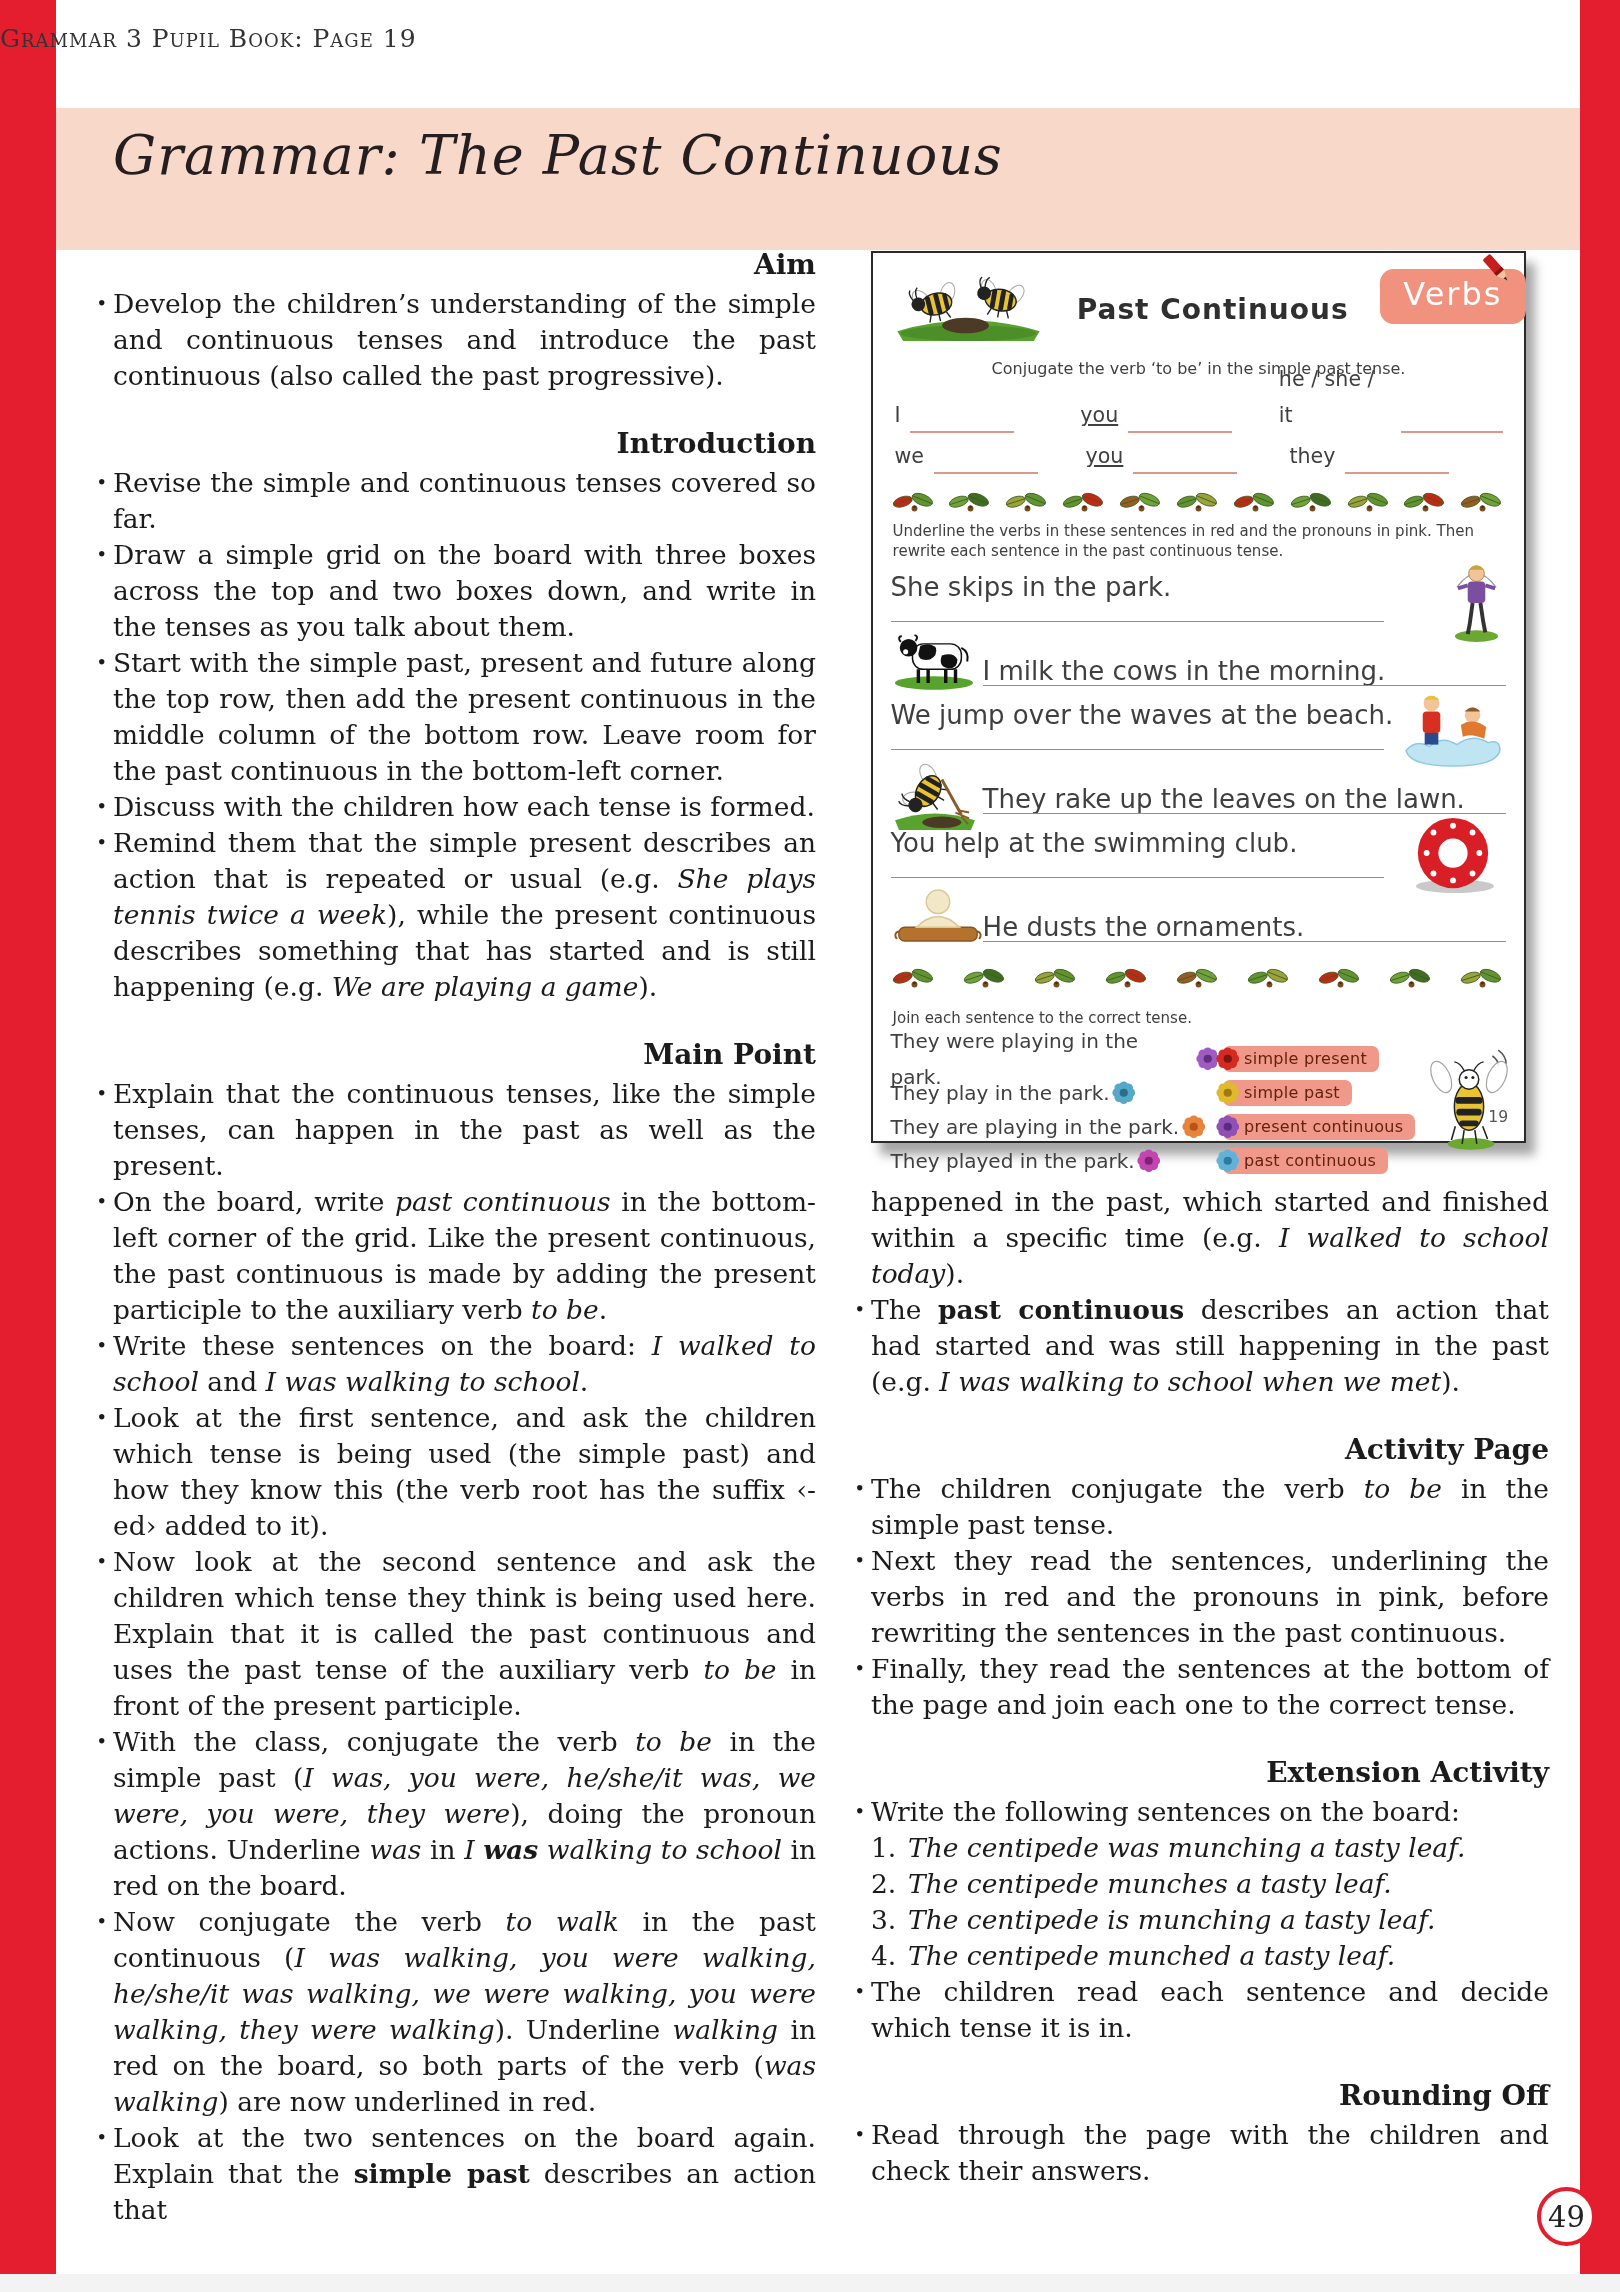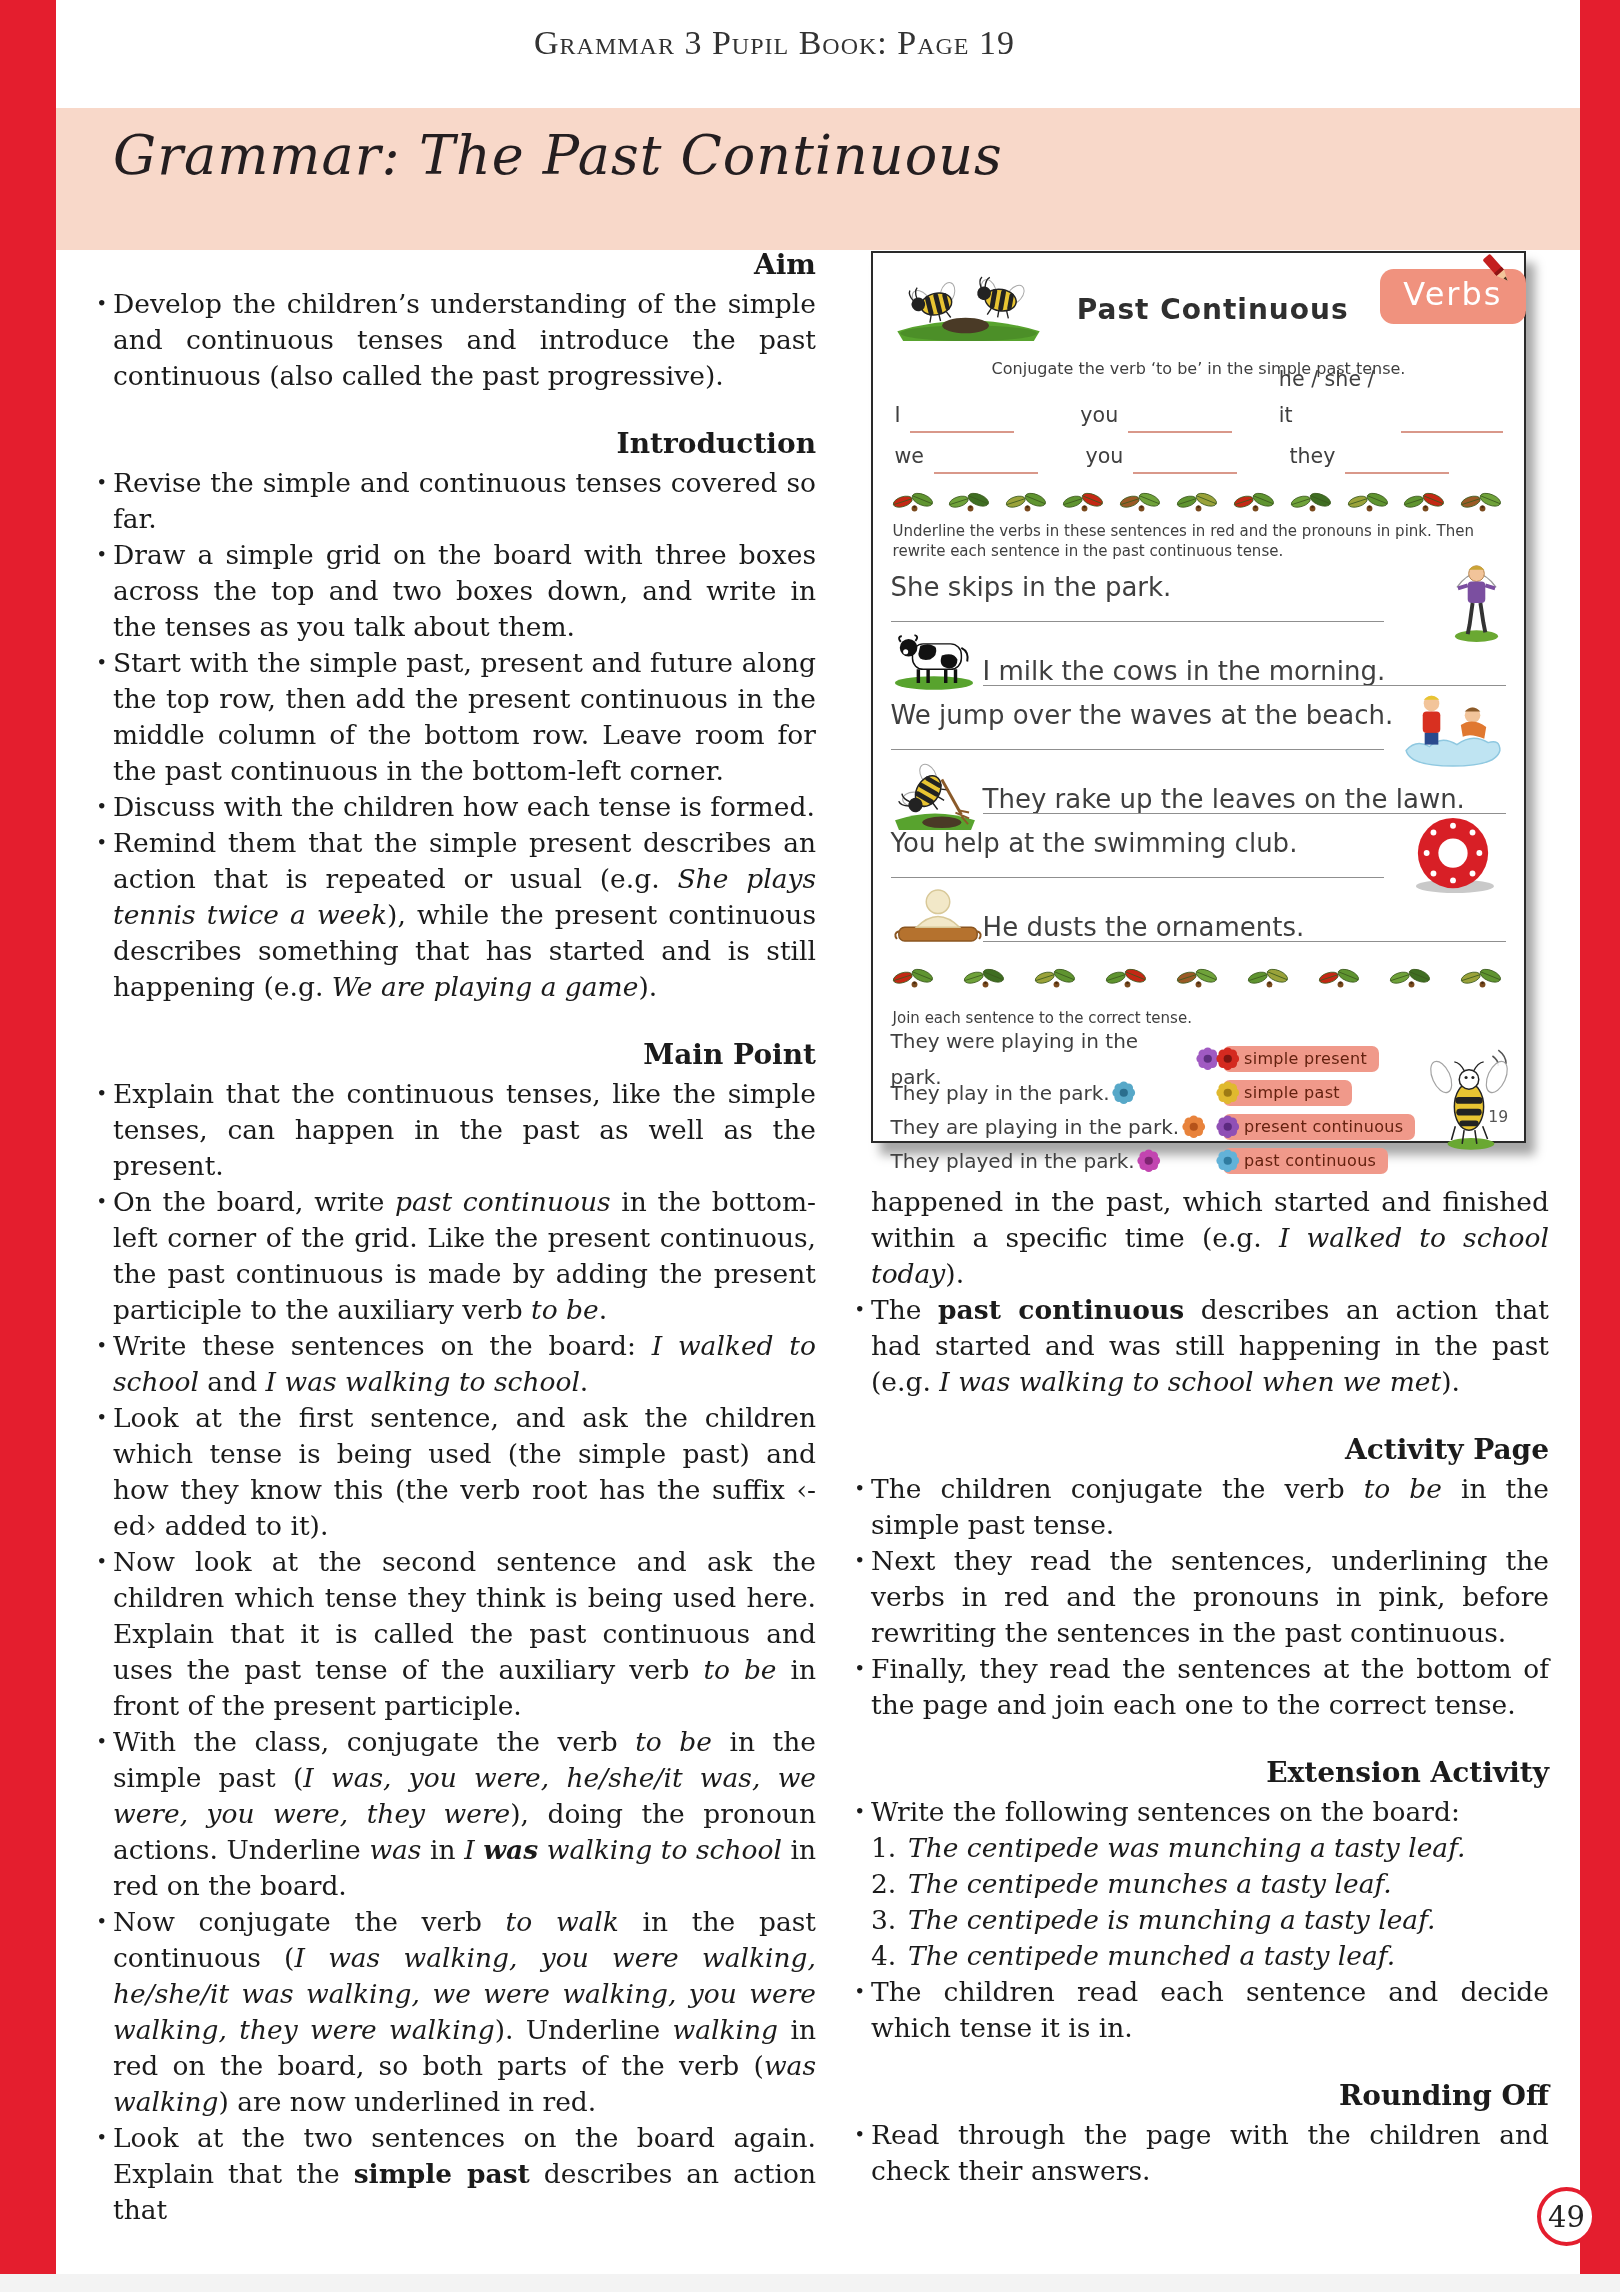--- a/index.html
+++ b/index.html
@@ -10,22 +10,22 @@
     --ink:#1b1b1b;
     --wsink:#3f3f3f;
   }
   html,body{margin:0;padding:0;}
   body{background:#fff;}
   .page{position:relative;width:1620px;height:2293px;background:#ffffff;overflow:hidden;
         font-family:"DejaVu Serif", serif;}
   .stripe-left{position:absolute;left:0;top:0;width:56px;height:2274px;background:var(--red);}
   .stripe-right{position:absolute;left:1580px;top:0;width:40px;height:2274px;background:var(--red);}
   .bottom-strip{position:absolute;left:0;top:2274px;width:1620px;height:18.6px;background:#f3f3f3;}
-  .running-head{position:absolute;top:23.5px;left:0;width:1549px;text-align:center;
-        font-variant:small-caps;font-size:34px;letter-spacing:1px;color:#333;font-family:Liberation Serif, serif;}
+  .running-head{position:absolute;top:23.5px;left:0;width:1549px;text-align:left;
+        font-variant:small-caps;font-size:25px;letter-spacing:1px;color:#333;}
   .title-band{position:absolute;left:56px;top:108px;width:1524px;height:142px;background:var(--band);}
   .page-title{margin:0;padding:15.7px 0 0 57px;font-size:54px;font-style:italic;font-weight:normal;
         color:#241e20;letter-spacing:1px;}
   .columns{position:absolute;left:113px;top:247px;width:1436px;display:grid;
         grid-template-columns:703px 678px;column-gap:55px;}
   .col{font-size:26.5px;line-height:36px;color:var(--ink);text-align:justify;}
   .col h3{font-size:28px;font-weight:bold;margin:32px 0 2.9px;text-align:right;line-height:36px;}
   .col h3.first{margin-top:0;}
   .item{display:flex;}
   .marker{flex:none;width:16.7px;margin-left:-16.7px;font-size:18.6px;line-height:36px;}
@@ -44,21 +44,21 @@
   .ws-title{flex:1;text-align:center;font-size:28px;font-weight:bold;letter-spacing:1px;
         margin-top:27.4px;color:#2f2f2f;}
   .ws-badge{position:relative;flex:none;margin:3.9px -19.6px 0 0;background:var(--badge);color:#fff;
         font-size:32px;padding:7.8px 23.5px 11.8px;border-radius:13.7px;letter-spacing:2px;}
   .ws-pencil{position:absolute;top:-19.6px;right:9.8px;}
   .ws-conjugate{text-align:center;font-size:16px;margin-top:2px;line-height:19.6px;}
   .ws-pronouns{margin:13.7px 3.9px 0;}
   .ws-pr-row{display:flex;height:41px;align-items:flex-end;font-size:20.6px;}
   .ws-pr-cell{display:flex;align-items:flex-end;}
   .ws-pr-cell.c1{width:191px;}
-  .ws-pr-cell.c2{width:204px;}
+  .ws-pr-cell.c2{width:204px;text-decoration:underline;}
   .ws-pr-line{width:104px;border-bottom:2px solid #d9988a;height:5.9px;margin-left:9.8px;}
   .leaf-row{display:flex;justify-content:space-between;align-items:center;margin:13.7px 0 3.9px;height:29px;}
   .ws-instr{font-size:15px;line-height:20.6px;margin:3.9px 2px 2px;}
   .ws-rows{margin-top:3.9px;}
   .ws-row{position:relative;height:64px;}
   .ws-stext{position:absolute;top:2.9px;left:0;font-size:26px;}
   .ws-row.illeft .ws-stext{left:92px;top:23px;}
   .ws-line{position:absolute;bottom:7.8px;left:0;right:0;border-bottom:1.5px solid #8f8f8f;}
   .ws-row.illeft .ws-line{left:92px;}
   .ws-row.ilright .ws-line{right:122px;}

